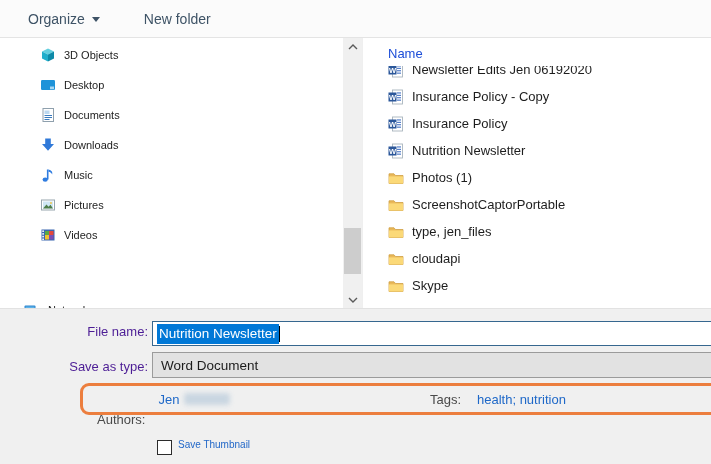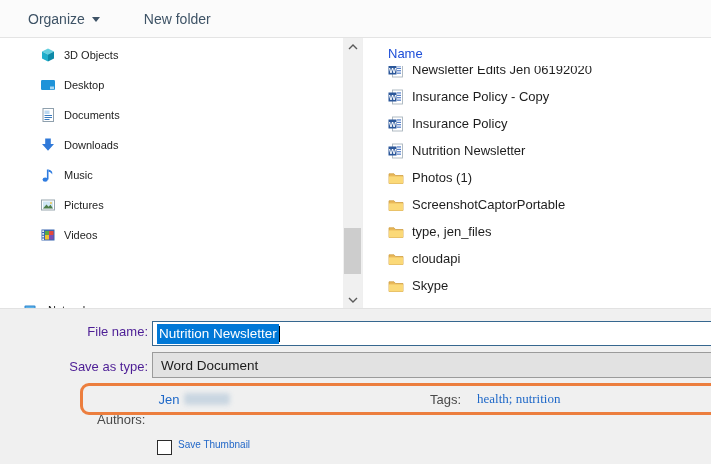--- a/index.html
+++ b/index.html
@@ -48,21 +48,21 @@
     padding-left:8px;font-size:13.5px;color:#1b1b1b;}
   .meta-box{position:absolute;left:80px;right:-12px;top:74px;height:32px;box-sizing:border-box;
     border:3px solid #ec7e3e;border-radius:9px;display:flex;align-items:center;}
   .meta-label{font-size:13px;color:#4a4a4a;}
   .meta-value{font-size:13px;color:#1e68c8;}
   .authors-label{margin-left:14px;margin-top:40px;}
   .authors-value{margin-left:13px;}
   .redacted{margin-left:5px;width:46px;height:12px;background:#c3d2df;border-radius:3px;
     filter:blur(2.5px);opacity:.85;}
   .tags-label{position:absolute;left:347px;top:50%;transform:translateY(-50%);}
-  .tags-value{position:absolute;left:394px;top:50%;transform:translateY(-50%);font-family:Liberation Serif, serif;}
+  .tags-value{position:absolute;left:394px;top:50%;transform:translateY(-50%);}
   .chk{position:absolute;left:157px;top:131px;width:13px;height:13px;background:#fff;border:1px solid #2b2b2b;}
   .chk-label{position:absolute;left:178px;top:130px;font-size:10px;color:#2368c8;}
 </style>
 </head>
 <body>
 
 <div class="stage">
 
   <div class="toolbar">
     <div class="tool-btn organize">

